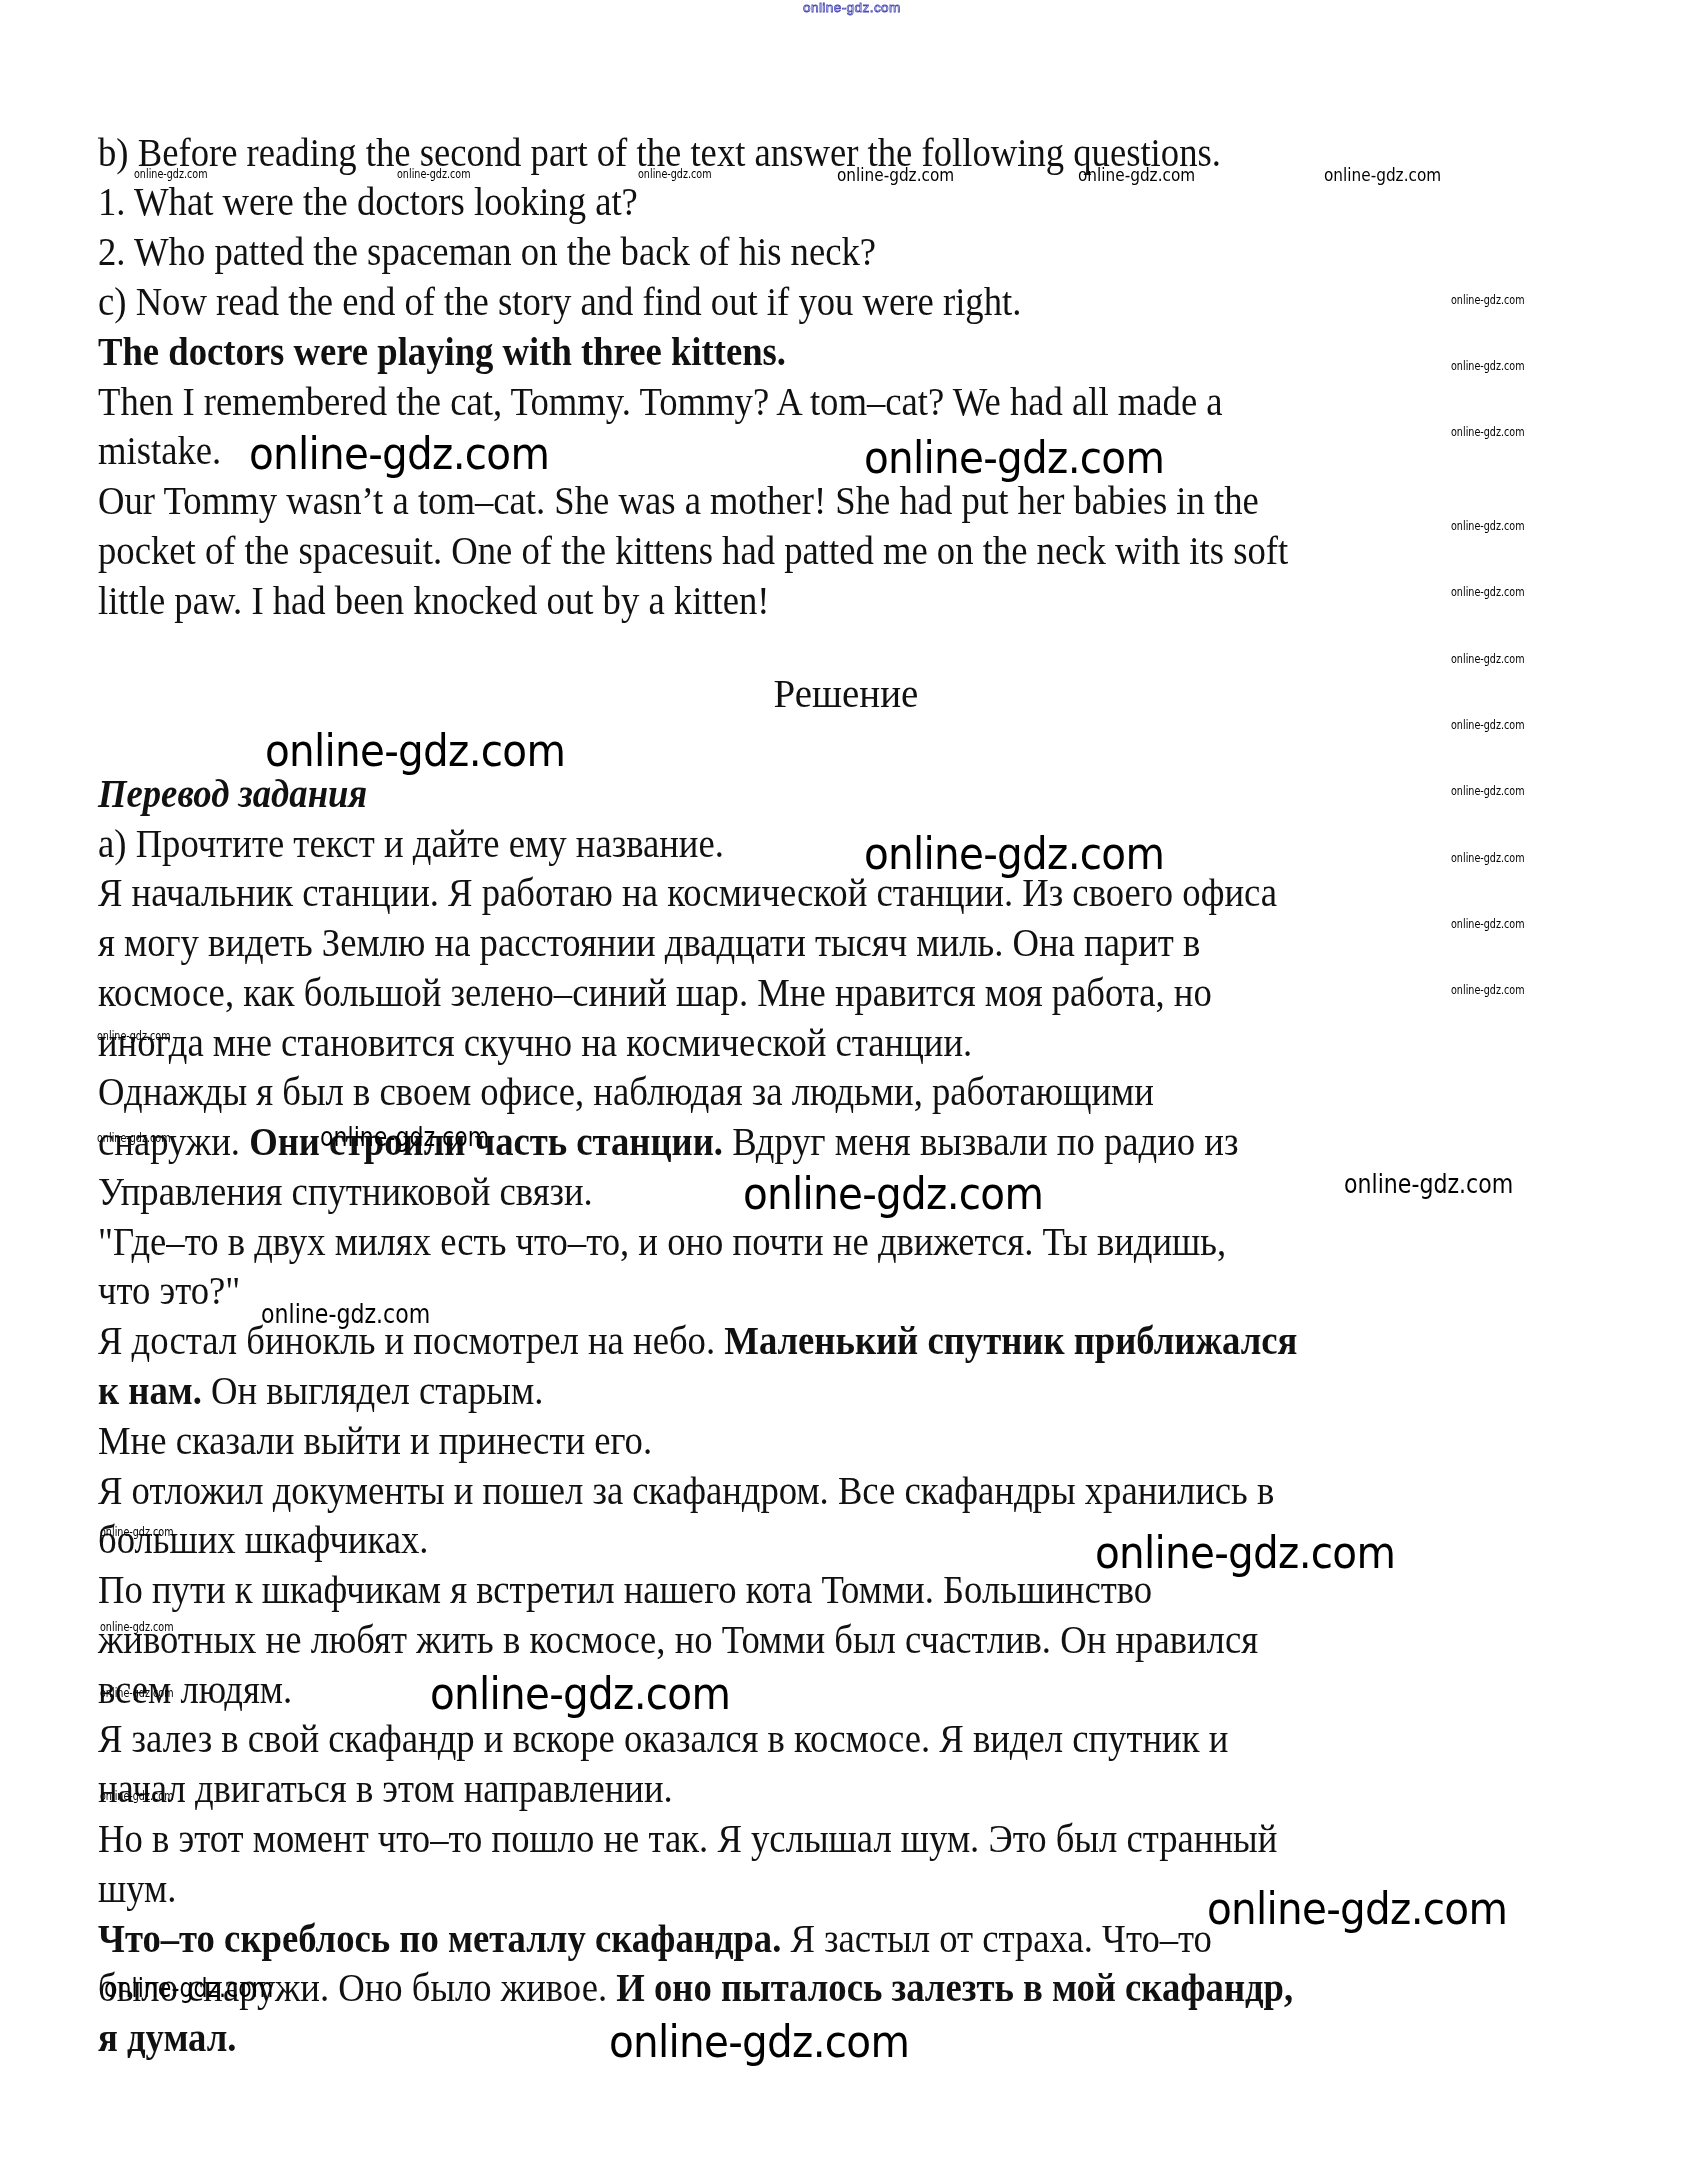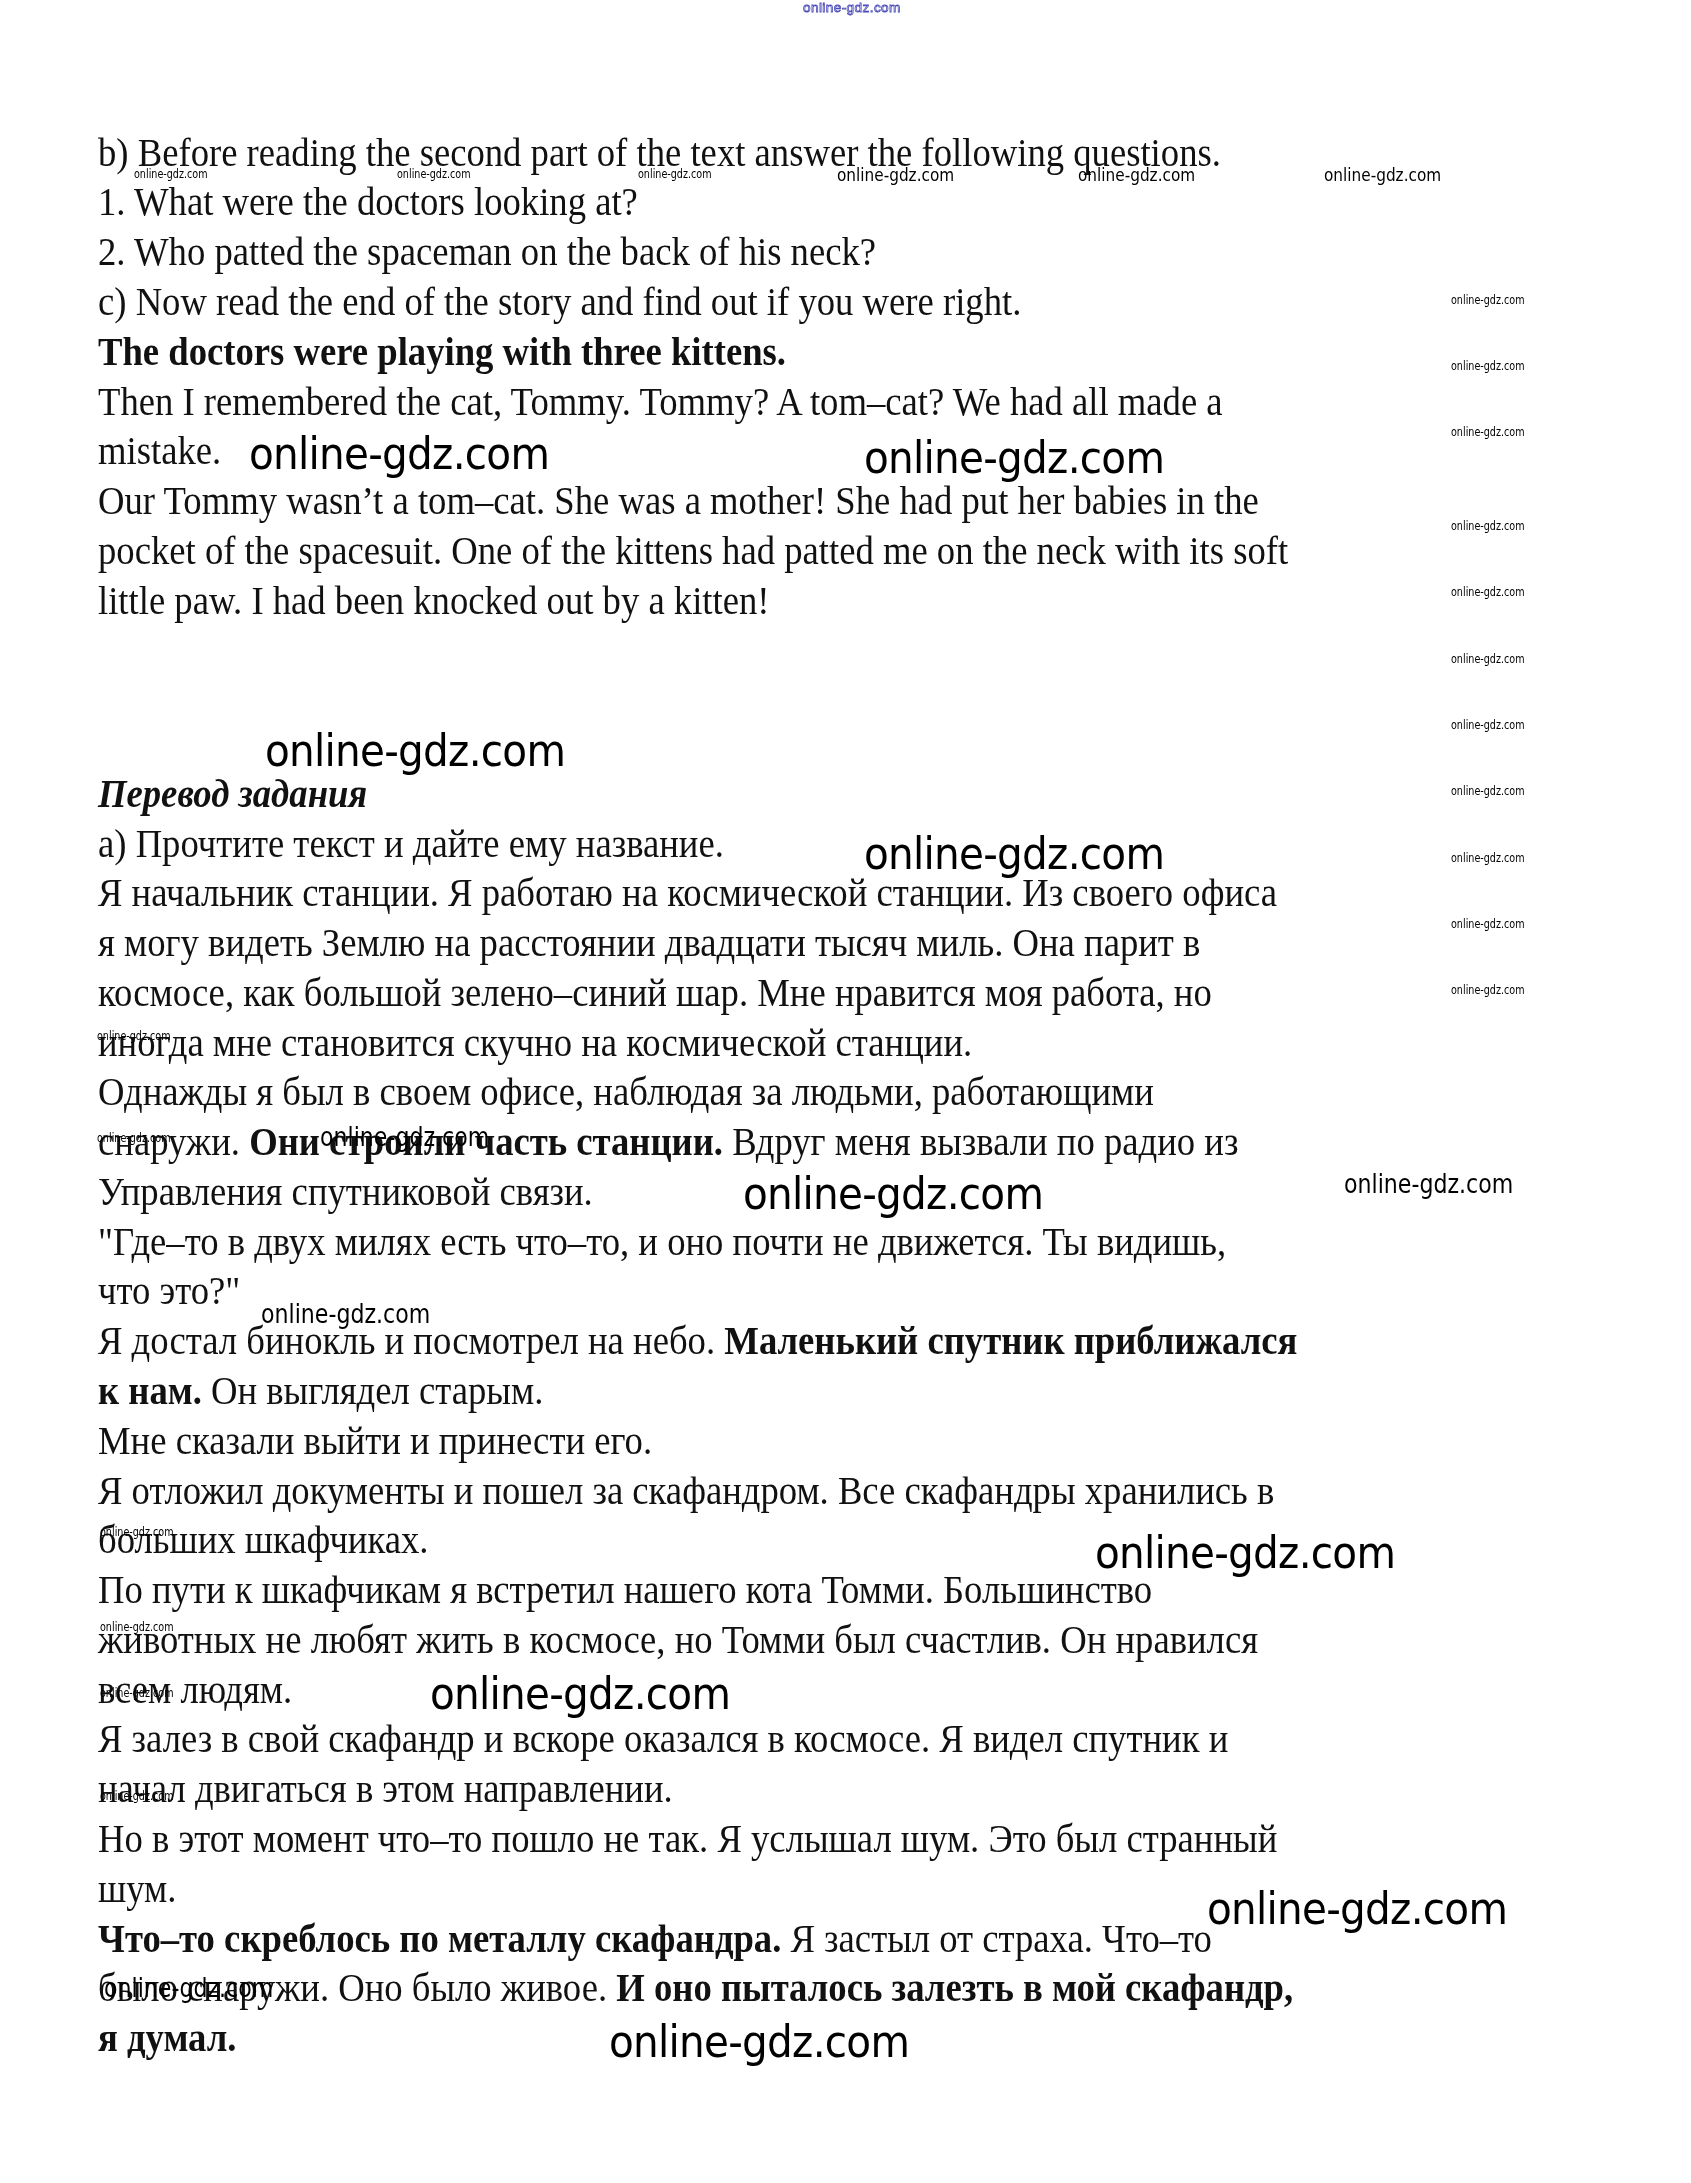--- a/index.html
+++ b/index.html
@@ -39,20 +39,21 @@
   <div class="line" style="top:179px">1. What were the doctors looking at?</div>
   <div class="line" style="top:229px">2. Who patted the spaceman on the back of his neck?</div>
   <div class="line" style="top:279px">c) Now read the end of the story and find out if you were right.</div>
   <div class="line b" style="top:329px">The doctors were playing with three kittens.</div>
   <div class="line" style="top:379px">Then I remembered the cat, Tommy. Tommy? A tom–cat? We had all made a</div>
   <div class="line" style="top:428px">mistake.</div>
   <div class="line" style="top:478px">Our Tommy wasn’t a tom–cat. She was a mother! She had put her babies in the</div>
   <div class="line" style="top:528px">pocket of the spacesuit. One of the kittens had patted me on the neck with its soft</div>
   <div class="line" style="top:578px">little paw. I had been knocked out by a kitten!</div>
 
+  <div class="line center" style="top:671px">Решение</div>
   <div class="line bi" style="top:771px">Перевод задания</div>
   <div class="line" style="top:821px">а) Прочтите текст и дайте ему название.</div>
 
   <div class="line" style="top:870px"><span>Я начальник станции. Я работаю на космической станции. Из своего офиса</span></div>
   <div class="line" style="top:920px"><span>я могу видеть Землю на расстоянии двадцати тысяч миль. Она парит в</span></div>
   <div class="line" style="top:970px"><span>космосе, как большой зелено–синий шар. Мне нравится моя работа, но</span></div>
   <div class="line" style="top:1020px"><span>иногда мне становится скучно на космической станции.</span></div>
   <div class="line" style="top:1069px"><span>Однажды я был в своем офисе, наблюдая за людьми, работающими</span></div>
   <div class="line" style="top:1119px"><span>снаружи. </span><span class="b">Они строили часть станции.</span><span> Вдруг меня вызвали по радио из</span></div>
   <div class="line" style="top:1169px"><span>Управления спутниковой связи.</span></div>

